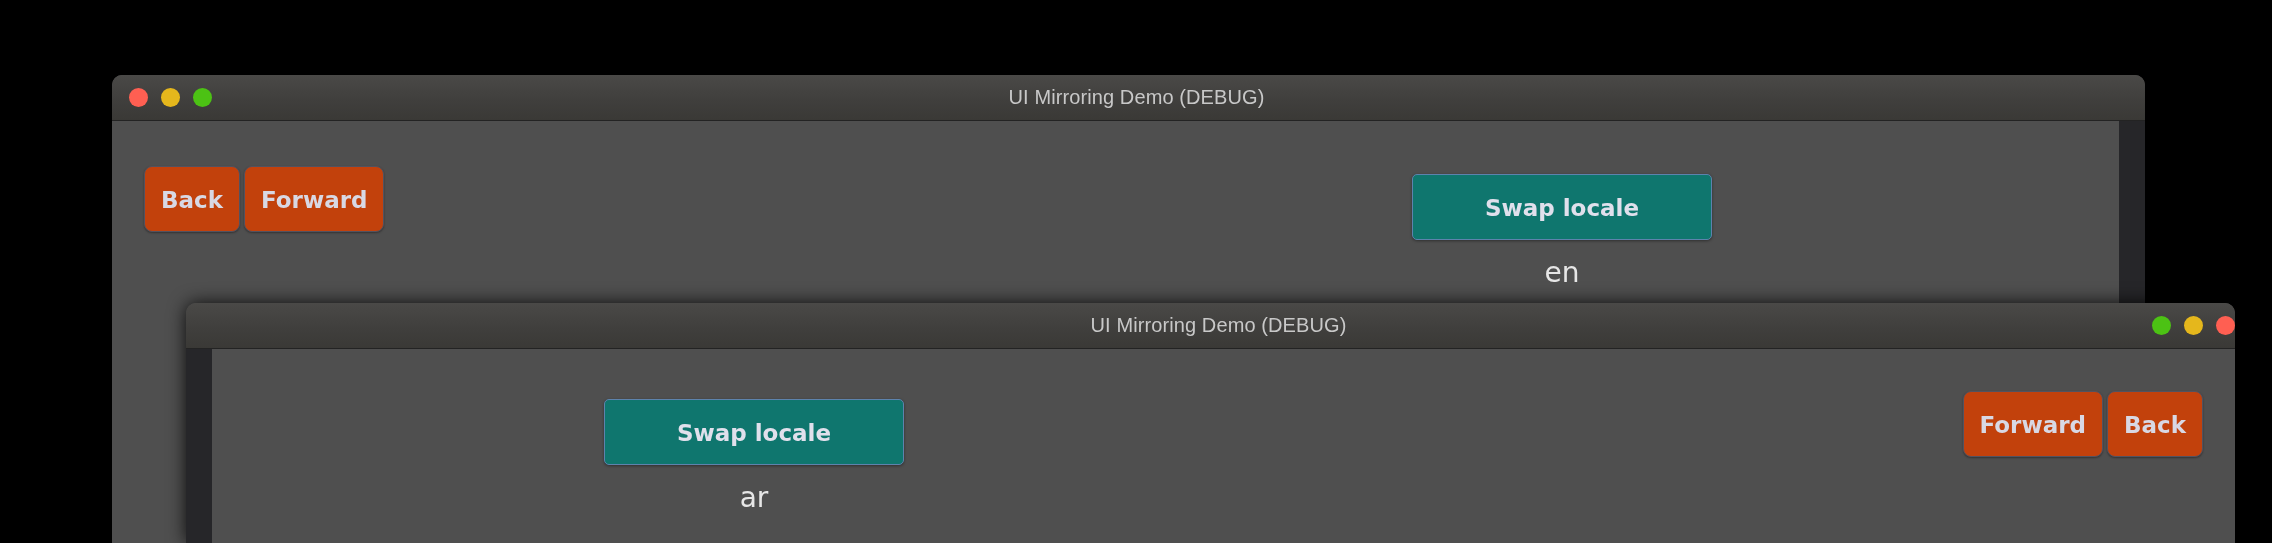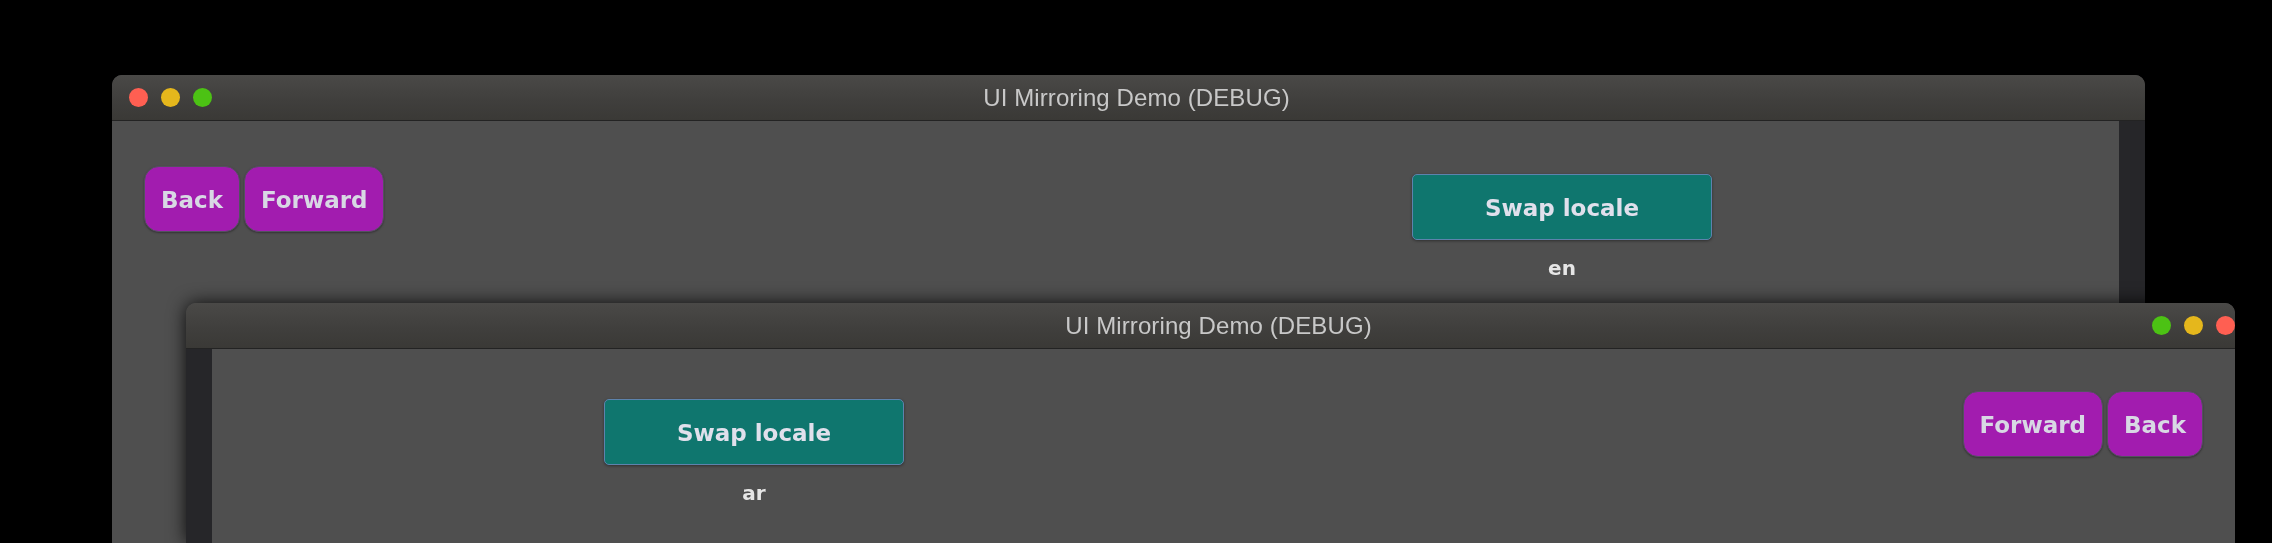--- a/index.html
+++ b/index.html
@@ -47,21 +47,21 @@
   }
   .dot.red    { background: #ff5f52; }
   .dot.yellow { background: #e5b71c; }
   .dot.green  { background: #4cc214; }
 
   .title-text {
     position: absolute;
     left: 16px;
     right: 0;
     text-align: center;
-    font-size: 24px;
+    font-size: 20px;
     color: #c8c8c8;
     font-family: "Liberation Sans", sans-serif;
     pointer-events: none;
     letter-spacing: 0.1px;
   }
 
   
   .body-area {
     display: flex;
     background: #4c4c4c;
@@ -78,23 +78,23 @@
     background: #4f4f4f;
   }
 
   
   .nav-group {
     position: absolute;
     display: flex;
     gap: 4px;
   }
   .btn {
-    background: #a21caf;
+    background: #c2410c;
     border: 1px solid #53525f;
-    border-radius: 15px;
+    border-radius: 8px;
     color: #d8d8e4;
     font-size: 23px;
     font-weight: bold;
     font-family: "DejaVu Sans", sans-serif;
     padding: 0 16px;
     height: 66px;
     line-height: 66px;
     box-sizing: border-box;
     white-space: nowrap;
     text-align: center;
@@ -117,22 +117,22 @@
     font-family: "DejaVu Sans", sans-serif;
     width: 300px;
     height: 66px;
     line-height: 64px;
     box-sizing: border-box;
     text-align: center;
     box-shadow: 0 1px 3px rgba(0,0,0,0.4);
   }
   .locale-label {
     margin-top: 16px;
-    font-size: 20px;
-    font-weight: bold;
+    font-size: 28px;
+    font-weight: normal;
     color: #e6e6e6;
     font-family: "DejaVu Sans", sans-serif;
   }
 
   
   #win-en {
     left: 112px;
     top: 75px;
     width: 2033px;
     height: 468px;

